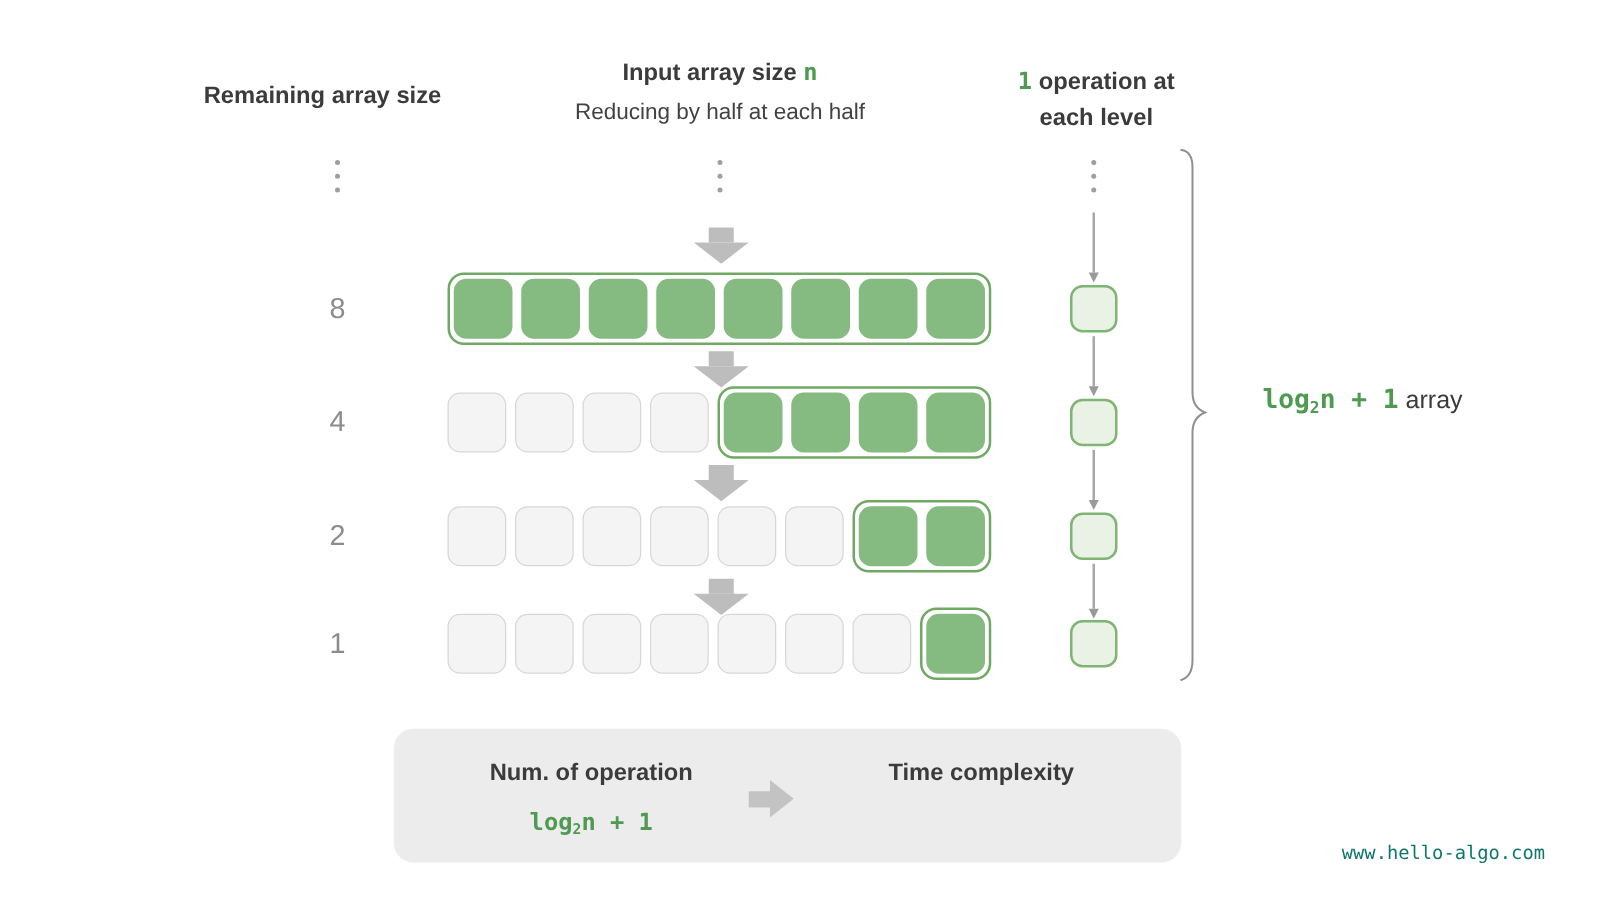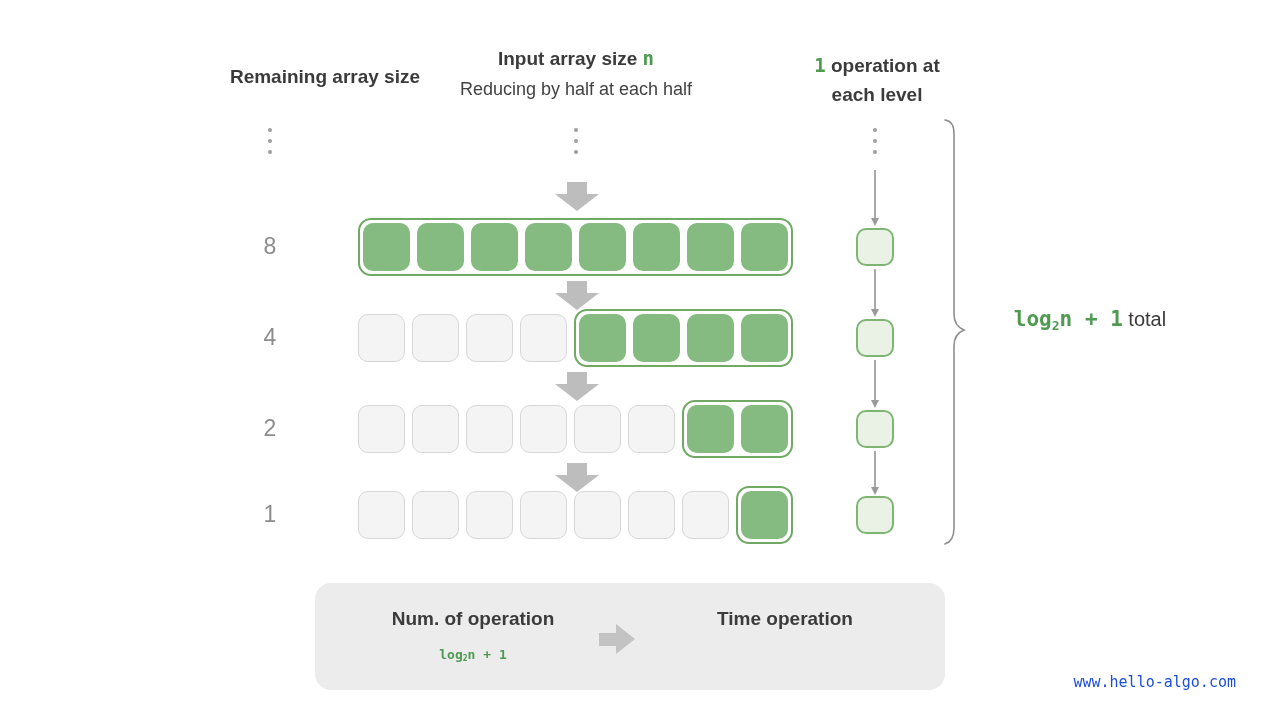--- a/index.html
+++ b/index.html
@@ -7,21 +7,21 @@
     position:relative;width:1280px;height:720px;background:#ffffff;
     font-family:"Liberation Sans", sans-serif;color:#3b3b3b;overflow:hidden;
   }
   .mono{font-family:"DejaVu Sans Mono", monospace;}
   .green{color:#4f9a51;}
   .teal{color:#2e8f90;}
   sub{font-size:0.62em;vertical-align:baseline;position:relative;top:0.28em;}
 
   
   .hdr{position:absolute;text-align:center;font-weight:bold;font-size:19px;color:#3b3b3b;}
-  .hdr-left{left:120px;top:66px;width:300px;text-align:right;}
+  .hdr-left{left:108px;top:66px;width:300px;}
   .hdr-center{left:400px;top:47px;width:352px;}
   .hdr-center .sub-line{font-weight:normal;font-size:18px;color:#424242;margin-top:9px;}
   .hdr-right{left:788px;top:51px;width:178px;line-height:29px;}
 
   
   .vdots{position:absolute;display:flex;flex-direction:column;align-items:center;gap:7px;width:6px;}
   .vdots i{width:4px;height:4px;border-radius:50%;background:#9e9e9e;display:block;}
 
   
   .row-label{position:absolute;left:235px;width:70px;text-align:center;font-size:23px;color:#8c8c8c;}
@@ -49,28 +49,28 @@
   .brace-svg{position:absolute;left:938px;top:118px;}
   .brace-note{position:absolute;left:982px;top:304px;width:216px;text-align:center;
     font-size:20px;color:#3b3b3b;line-height:30px;}
   .brace-note .formula{font-weight:bold;font-size:21px;}
 
   
   .summary-box{position:absolute;left:315px;top:583px;width:630px;height:107px;
     background:#ececec;border-radius:16px;}
   .sum-block{position:absolute;text-align:center;}
   .sum-title{font-size:19px;font-weight:bold;color:#3b3b3b;}
-  .sum-value{font-size:13px;font-weight:bold;margin-top:17px;}
+  .sum-value{font-size:19px;font-weight:bold;margin-top:17px;}
   .sum-left{left:18px;top:25px;width:280px;}
   .sum-right{left:322px;top:25px;width:296px;}
   .rarrow{position:absolute;left:284px;top:41px;display:flex;align-items:center;}
   .rarrow .stem{width:17px;height:13px;background:#c3c3c3;}
   .rarrow .head{width:0;height:0;border-top:15px solid transparent;border-bottom:15px solid transparent;border-left:19px solid #c3c3c3;}
 
-  .watermark{position:absolute;right:44px;top:673px;font-size:15px;color:#1d4ed8;}
+  .watermark{position:absolute;right:44px;top:673px;font-size:15px;color:#0f766e;}
 </style>
 </head>
 <body>
 
 <div class="canvas">
 
   <div class="hdr hdr-left">Remaining array size</div>
 
   <div class="hdr hdr-center">
     <div><span>Input array size </span><span class="green mono">n</span></div>
@@ -188,32 +188,32 @@
       <div class="line" style="height:36px;"></div>
       <div class="tri"></div>
     </div>
   <div class="op-cell" style="top:496px;"></div>
 
   <svg class="brace-svg" width="36" height="428" viewBox="0 0 36 428">
     <path d="M 7 2 Q 16 3 16 16 L 16 196 Q 16 208 26 212 Q 16 216 16 228 L 16 410 Q 16 423 7 426" fill="none" stroke="#8f8f8f" stroke-width="1.6" stroke-linecap="round"></path>
   </svg>
 
   <div class="brace-note">
-    <div><span class="formula mono green"><span>log</span><sub>2</sub><span>n + 1</span></span><span> total</span></div>
+    <div><span class="formula mono green"><span>log</span><sub>2</sub><span>n + 1</span></span><span> array</span></div>
   </div>
 
   <div class="summary-box">
     <div class="sum-block sum-left">
       <div class="sum-title">Num. of operation</div>
       <div class="sum-value mono green"><span>log</span><sub>2</sub><span>n + 1</span></div>
     </div>
     <div class="rarrow">
       <div class="stem"></div>
         <div class="head"></div>
     </div>
     <div class="sum-block sum-right">
-      <div class="sum-title">Time operation</div>
+      <div class="sum-title">Time complexity</div>
     </div>
   </div>
 
   <div class="watermark mono">www.hello-algo.com</div>
 
 </div>
 
 </body></html>

